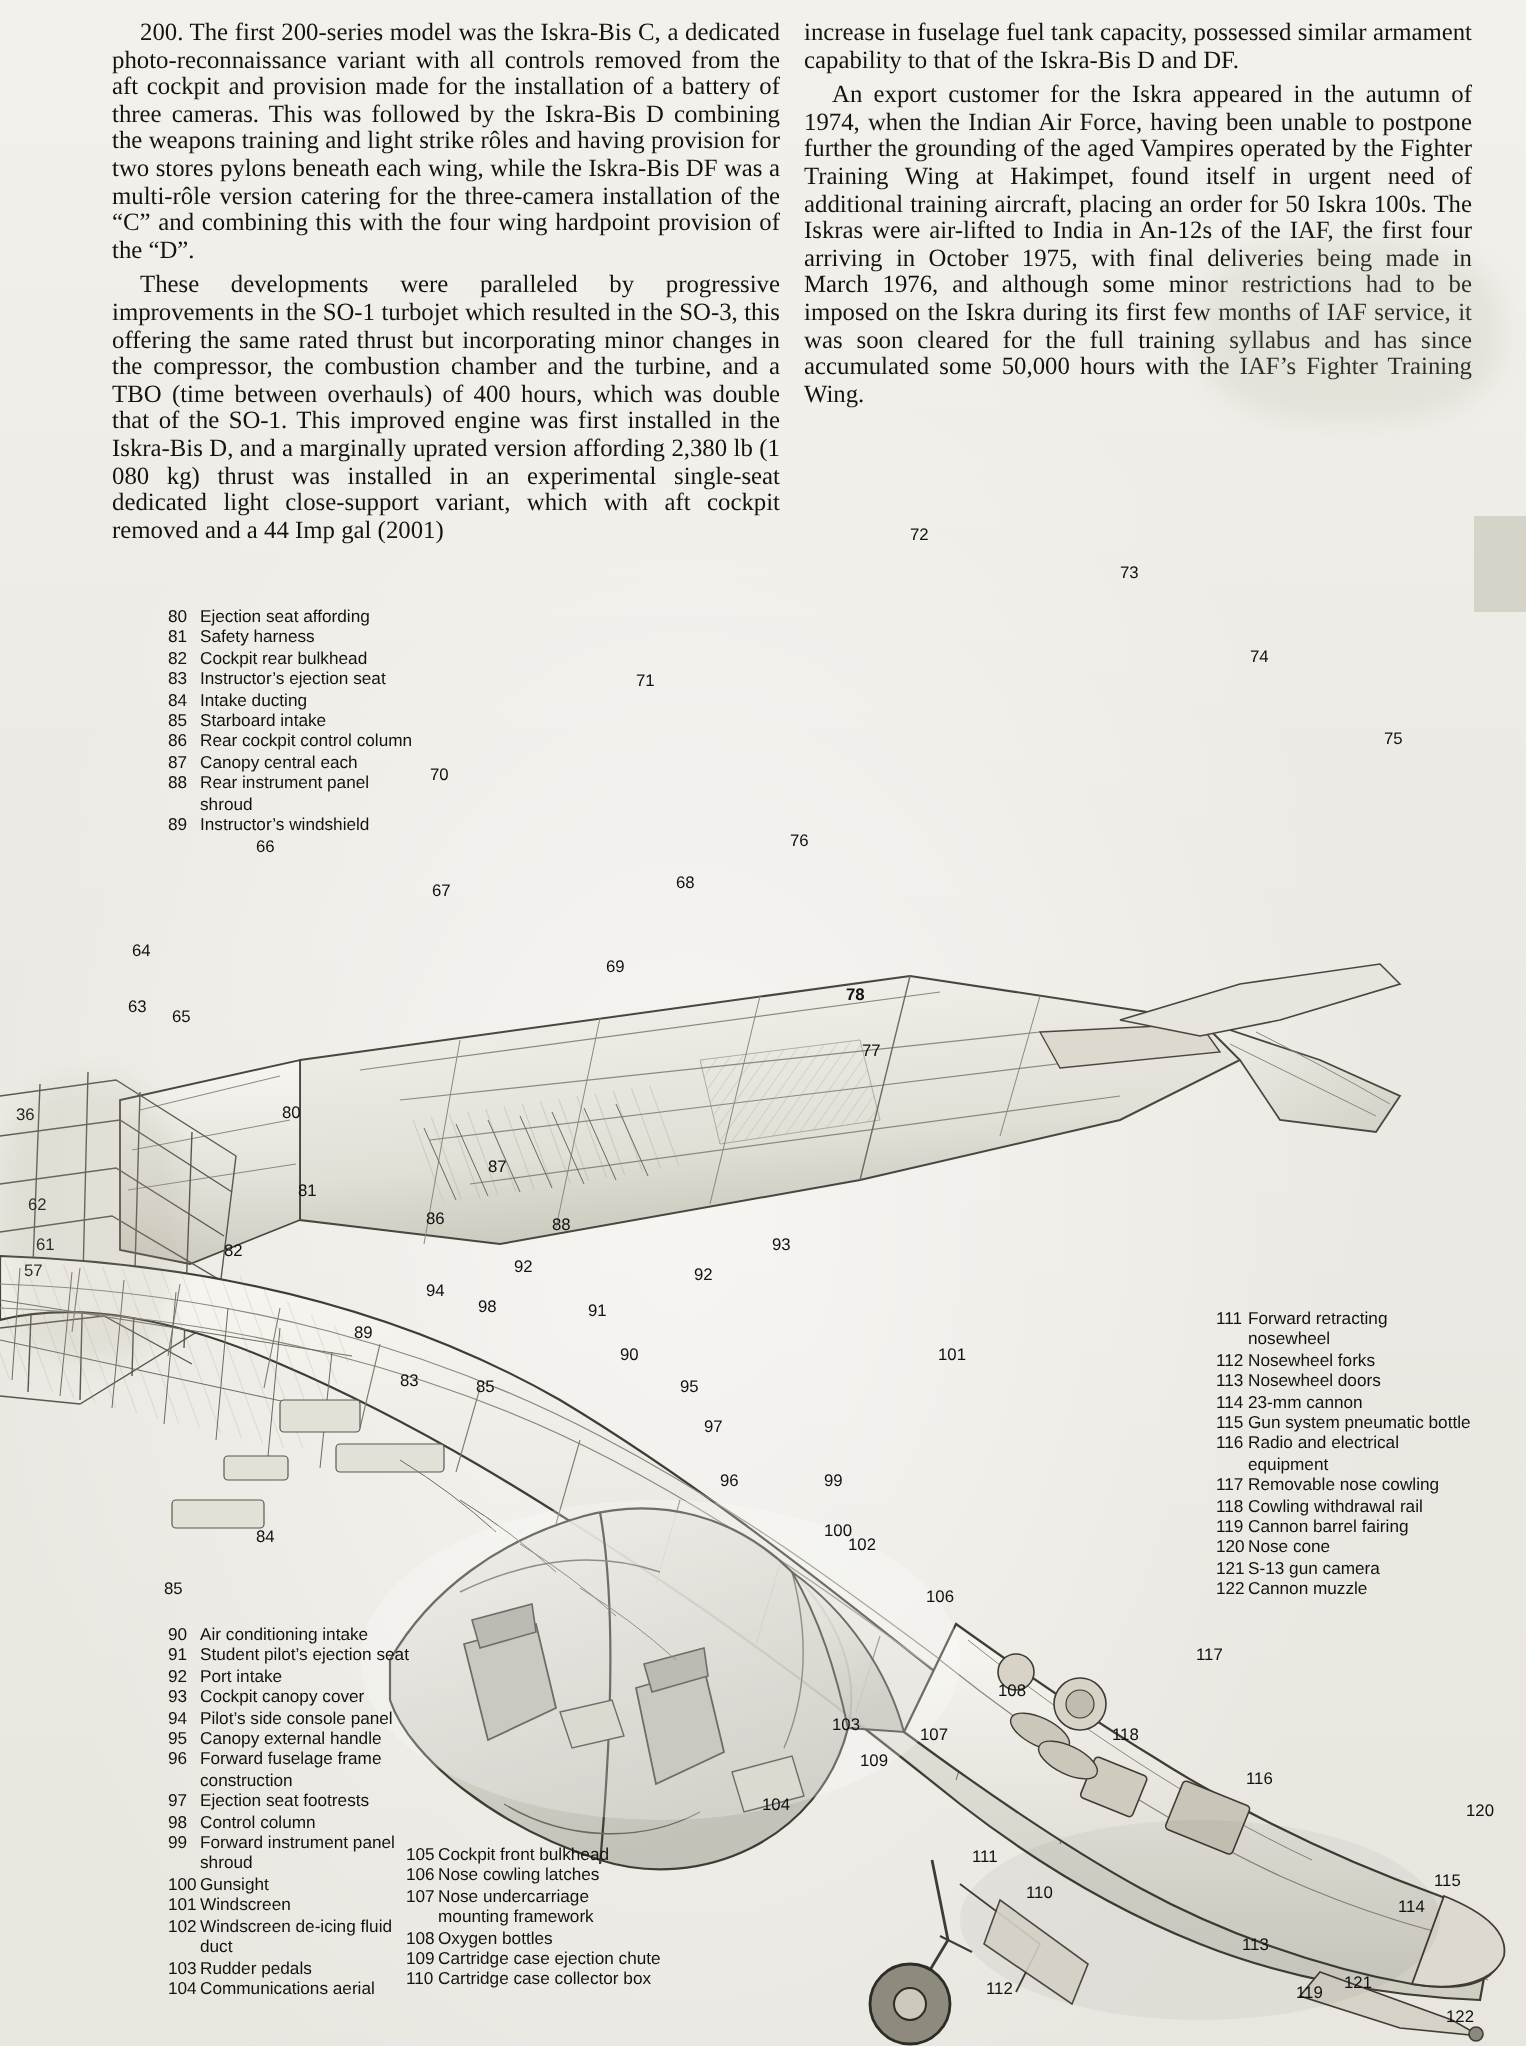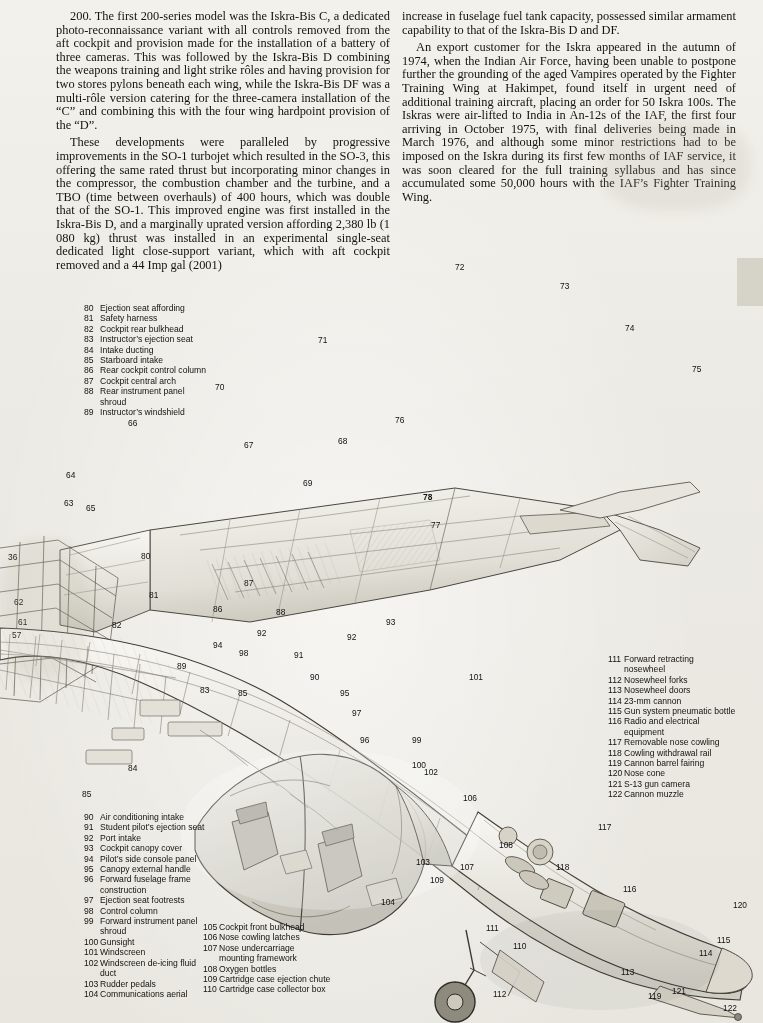--- a/index.html
+++ b/index.html
@@ -288,21 +288,21 @@
 <div id="callouts">
     <span class="callout" style="left: 455px; top: 262px;">72</span>
     <span class="callout" style="left: 560px; top: 281px;">73</span>
     <span class="callout" style="left: 625px; top: 323px;">74</span>
     <span class="callout" style="left: 692px; top: 364px;">75</span>
     <span class="callout" style="left: 318px; top: 335px;">71</span>
     <span class="callout" style="left: 215px; top: 382px;">70</span>
     <span class="callout" style="left: 395px; top: 415px;">76</span>
     <span class="callout" style="left: 338px; top: 404px; margin-top: 32px;">68</span>
     <span class="callout" style="left: 128px; top: 418px;">66</span>
-    <span class="callout" style="left: 244px; top: 440px; text-align: center;">67</span>
+    <span class="callout" style="left: 216px; top: 440px; text-align: center;">67</span>
     <span class="callout" style="left: 303px; top: 478px;">69</span>
     <span class="callout" style="left: 423px; top: 492px; font-weight: bold;">78</span>
     <span class="callout" style="left: 431px; top: 520px;">77</span>
     <span class="callout" style="left: 66px; top: 470px;">64</span>
     <span class="callout" style="left: 64px; top: 498px;">63</span>
     <span class="callout" style="left: 86px; top: 503px;">65</span>
     <span class="callout" style="left: 8px; top: 552px;">36</span>
     <span class="callout" style="left: 141px; top: 551px;">80</span>
     <span class="callout" style="left: 14px; top: 597px;">62</span>
     <span class="callout" style="left: 18px; top: 617px;">61</span>
@@ -380,21 +380,21 @@
     <div class="row">
       <span class="num">85</span>
       <span class="txt">Starboard intake</span>
     </div>
     <div class="row">
       <span class="num">86</span>
       <span class="txt">Rear cockpit control column</span>
     </div>
     <div class="row">
       <span class="num">87</span>
-      <span class="txt">Cockpit central arch</span>
+      <span class="txt">Canopy central each</span>
     </div>
     <div class="row">
       <span class="num">88</span>
       <span class="txt">Rear instrument panel</span>
     </div>
     <div class="cont">shroud</div>
     <div class="row">
       <span class="num">89</span>
       <span class="txt">Instructor’s windshield</span>
     </div>

